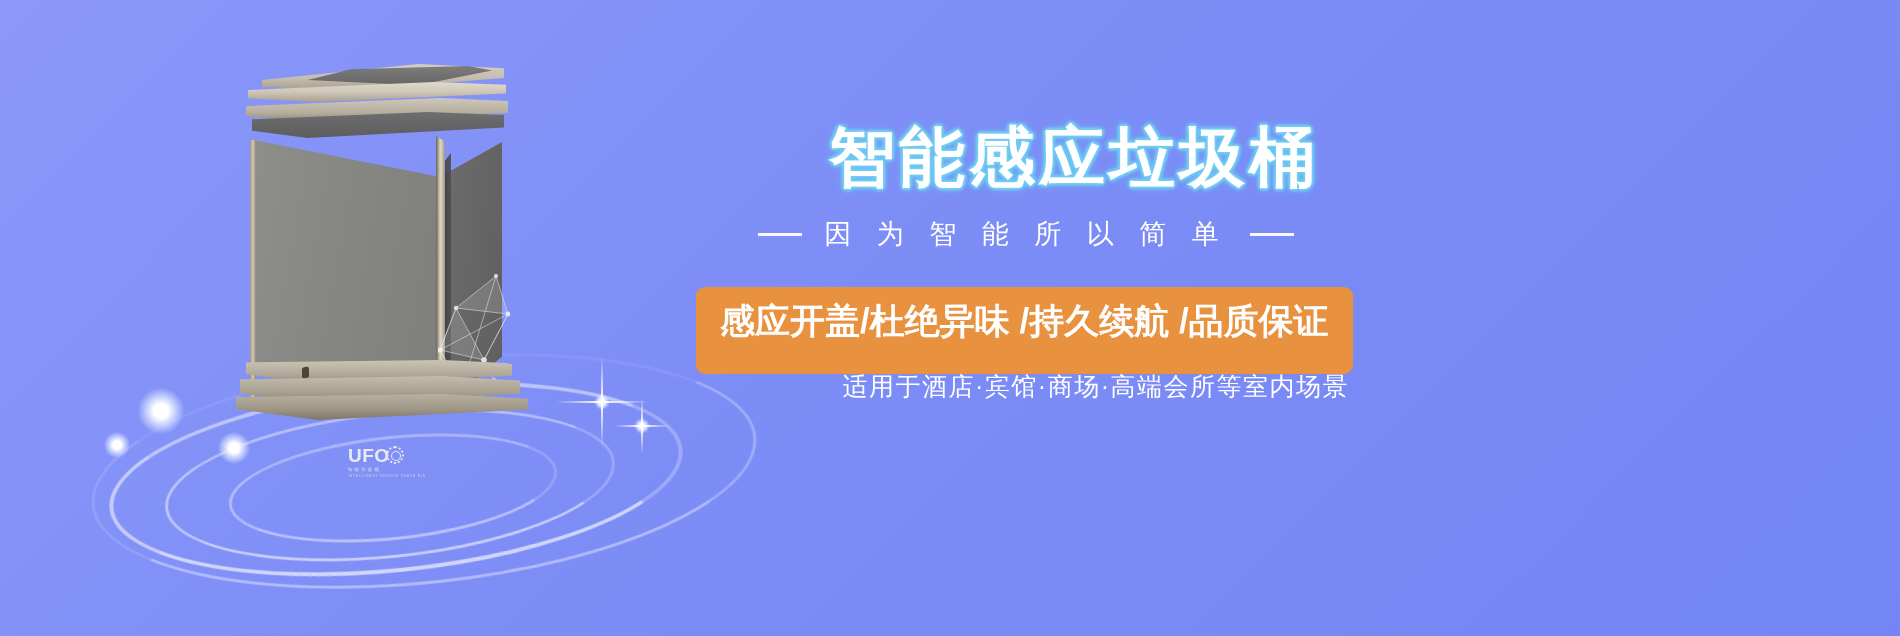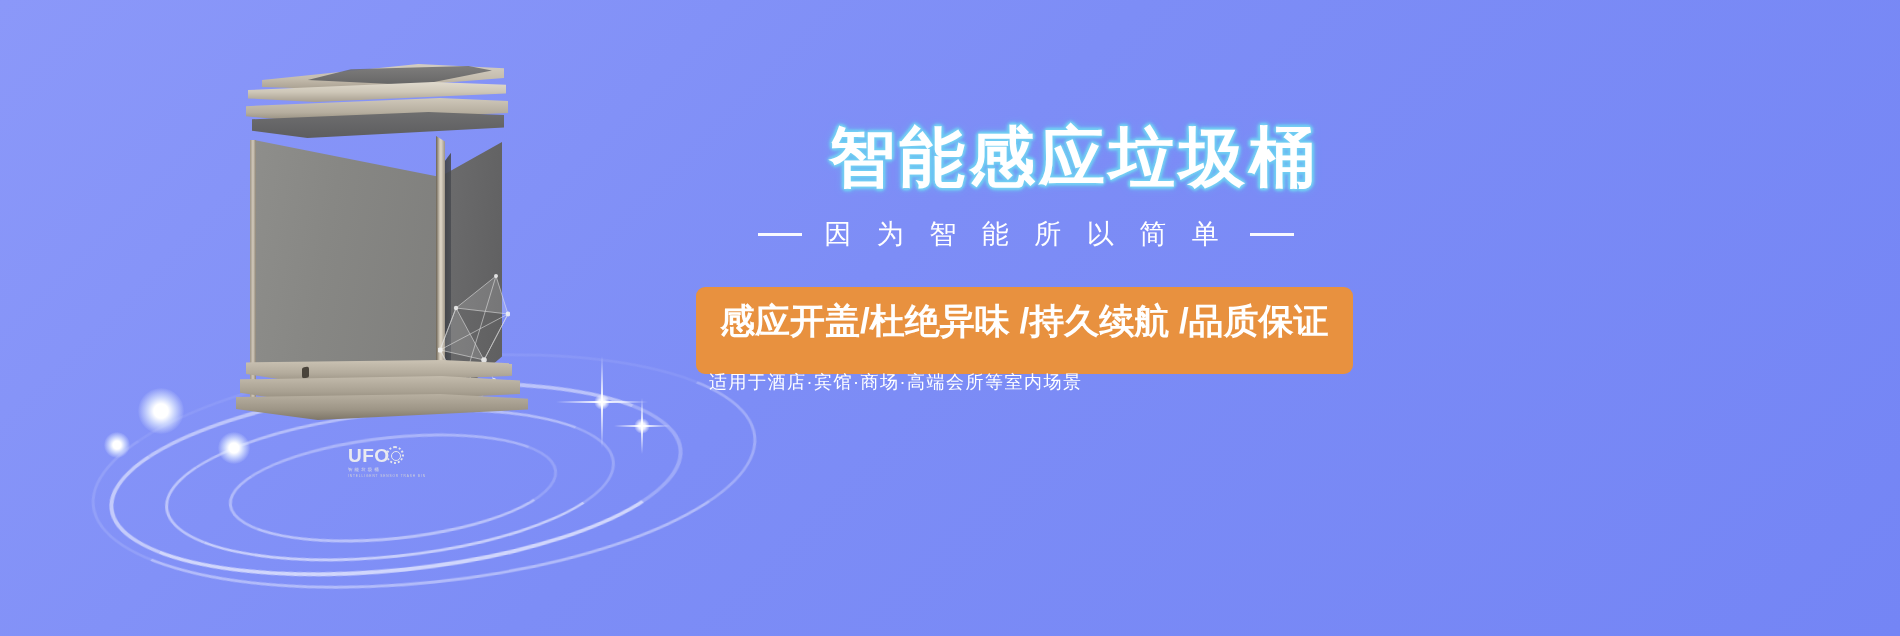--- a/index.html
+++ b/index.html
@@ -179,22 +179,22 @@
     padding:11px 24px 29px 24px;
     white-space:nowrap;
     margin-top:12px;
   }
   .tagbox span {
     font-size:35px; font-weight:700; color:#ffffff; letter-spacing:0px;
   }
 
   .scene {
     position:absolute; left:45px; top:370px; width:640px;
-    text-align:left;
-    font-size:18px; color:#ffffff; letter-spacing:1.5px; white-space:nowrap;
+    text-align:right;
+    font-size:25px; color:#ffffff; letter-spacing:1.5px; white-space:nowrap;
   }
 </style>
 </head>
 <body>
 
 <div id="banner">
 
   <div class="ripples">
     <div class="ring r4"></div>
     <div class="ring r1"></div>

